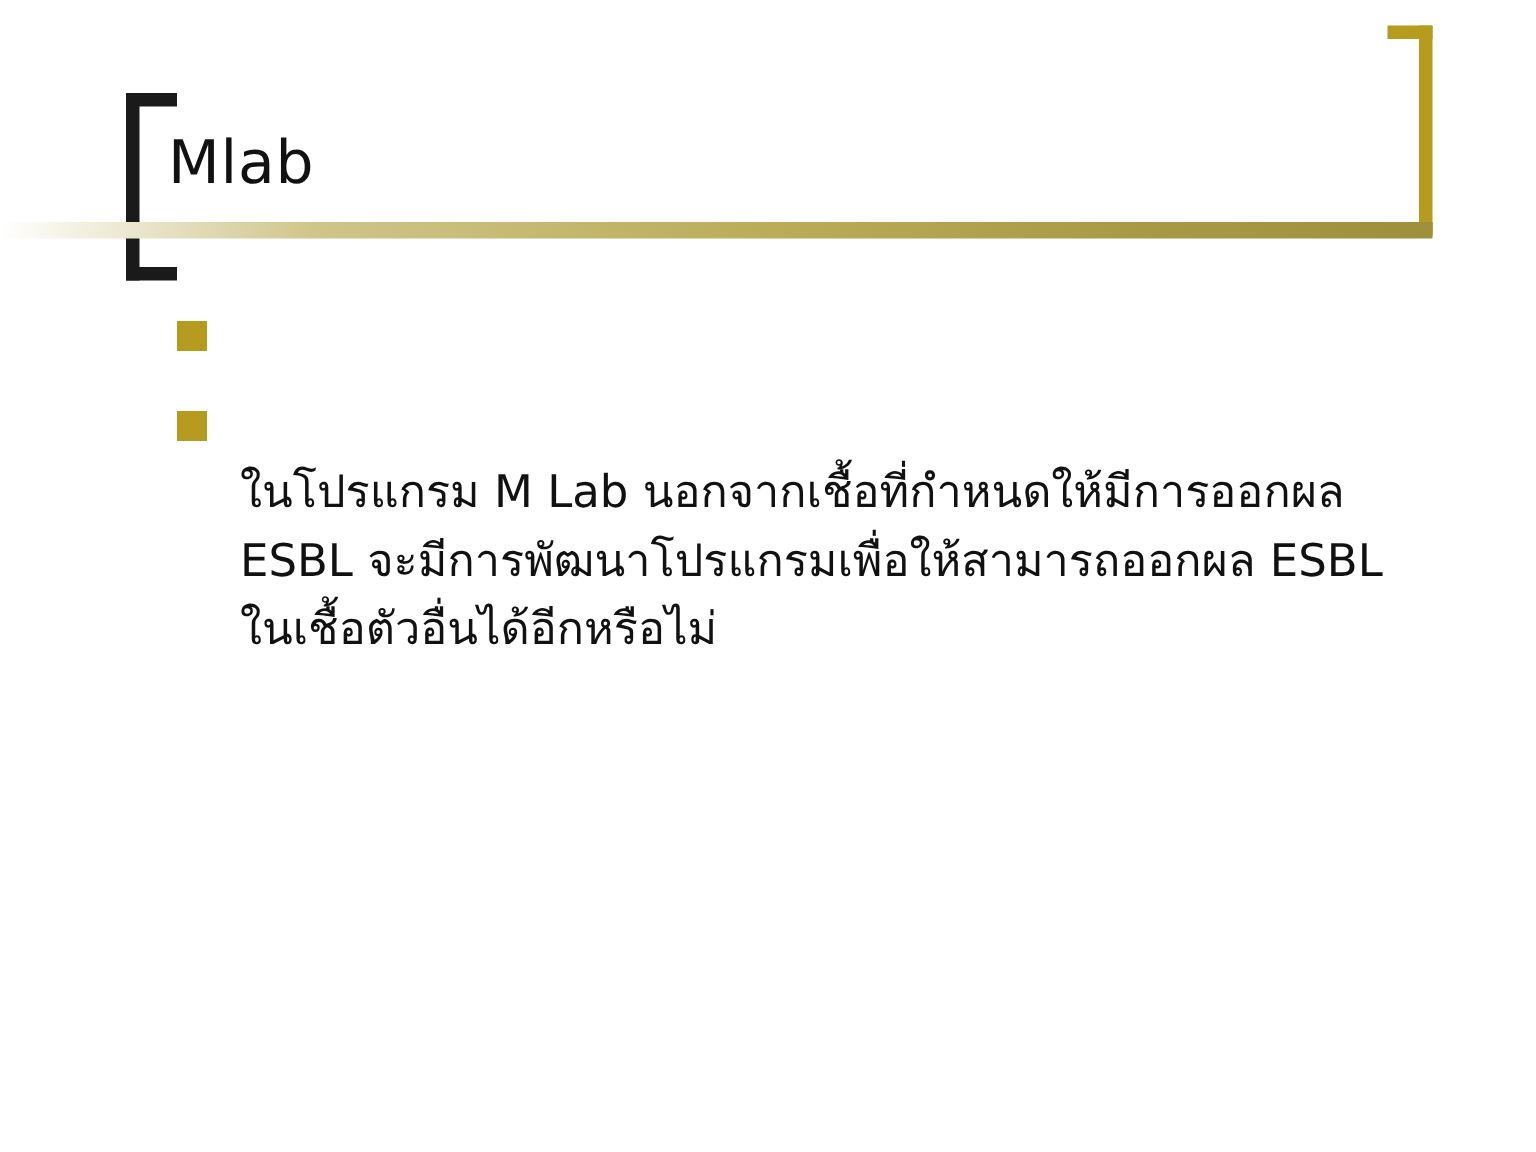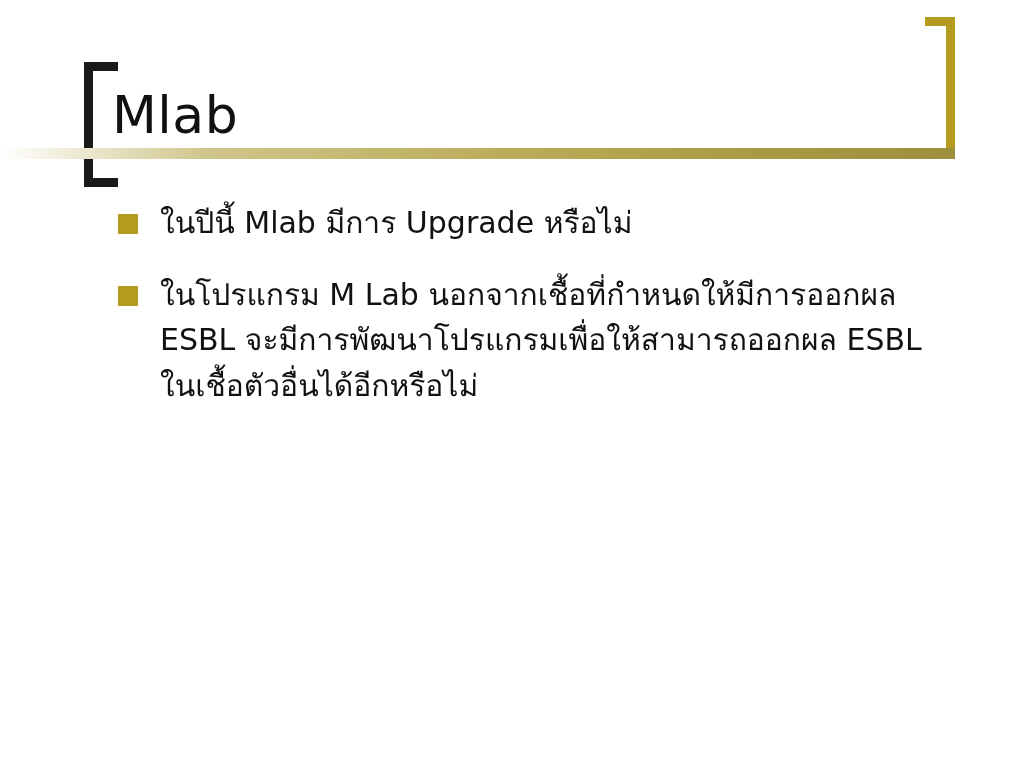--- a/index.html
+++ b/index.html
@@ -52,21 +52,21 @@
     top: 148px;
     width: 955px;
     height: 11px;
     background: linear-gradient(to right, #ffffff 0%, #cfc58a 22%, #b9ab57 55%, #a89a45 80%, #9d8f3c 100%);
   }
 
   .slide-title {
     position: absolute;
     left: 112px;
     top: 88px;
-    font-size: 52px;
+    font-size: 40px;
     line-height: 1.05;
     color: #111111;
     font-weight: normal;
     letter-spacing: 0.5px;
     white-space: nowrap;
   }
 
   
   .body {
     position: absolute;
@@ -88,38 +88,38 @@
     margin-right: 22px;
   }
   .bullet-text {
     font-size: 30px;
     line-height: 1.52;
     color: #111111;
     max-width: 790px;
   }
   .bullet-row.wide .bullet-text {
     max-width: 800px;
+    margin-top: 46px;
   }
 </style>
 </head>
 <body>
 
 <div class="slide">
 
   <div class="left-bracket"></div>
   <div class="right-bracket"></div>
   <div class="title-rule"></div>
 
   <div class="slide-title">Mlab</div>
 
   <div class="body">
 
     <div class="bullet-row">
       <span class="bullet-marker"></span>
-      <span class="bullet-text">ในปีนี้ Mlab มีการ Upgrade หรือไม่</span>
     </div>
 
     <div class="bullet-row wide">
       <span class="bullet-marker"></span>
       <span class="bullet-text">ในโปรแกรม M Lab นอกจากเชื้อที่กำหนดให้มีการออกผล ESBL จะมีการพัฒนาโปรแกรมเพื่อให้สามารถออกผล ESBL ในเชื้อตัวอื่นได้อีกหรือไม่</span>
     </div>
 
 
   </div>
 </div>

